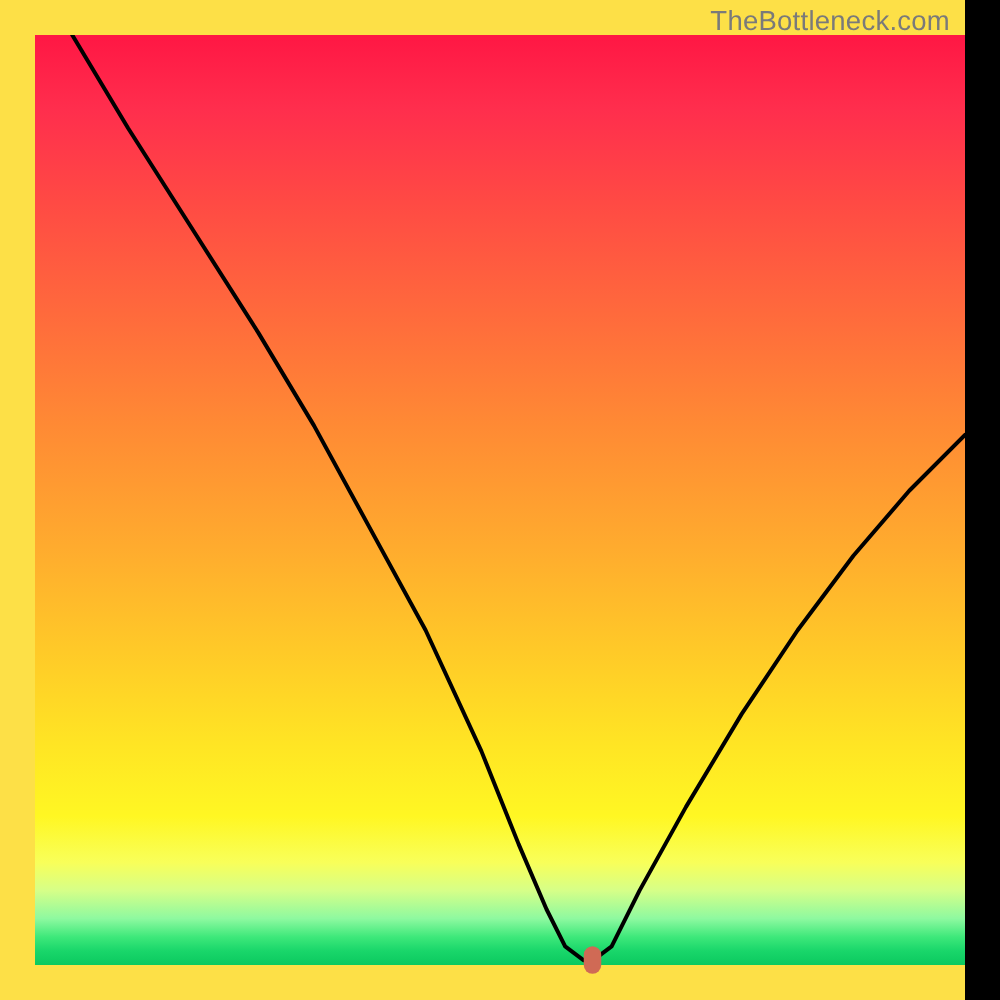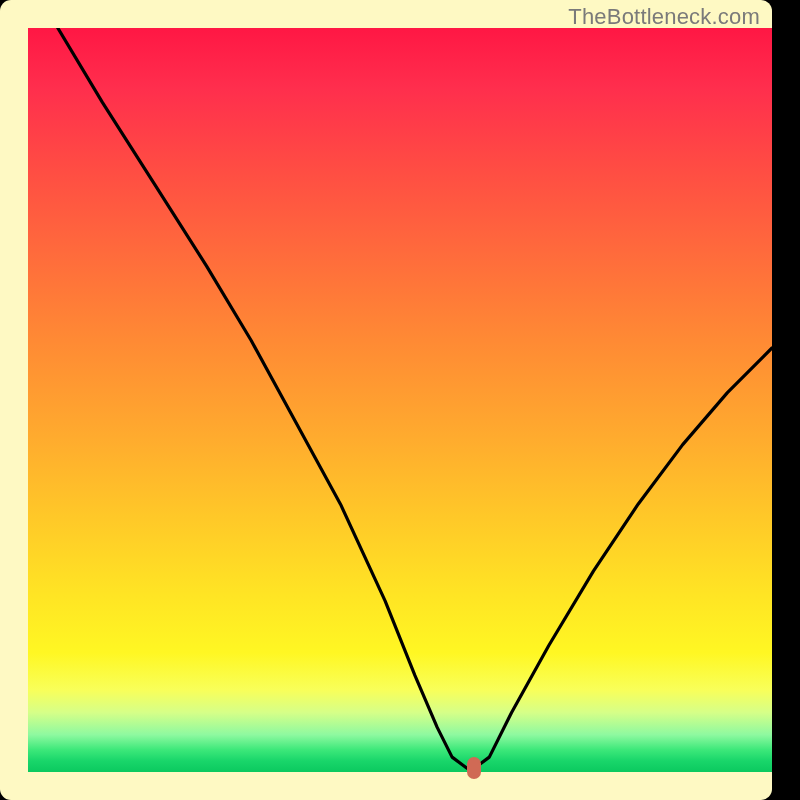--- a/index.html
+++ b/index.html
@@ -8,22 +8,21 @@
     width: 800px;
     height: 800px;
     background: #000;
     overflow: hidden;
     font-family: Arial, Helvetica, sans-serif;
   }
   .frame {
     position: relative;
     width: 772px;
     height: 800px;
-    background: #fef9c3;
-    border-radius: 11px;
+    background: #fde047;
   }
   .watermark {
     position: absolute;
     top: 4px;
     right: 12px;
     color: #7a7a7a;
     font-size: 22px;
     font-weight: 500;
     letter-spacing: 0.2px;
     z-index: 5;

